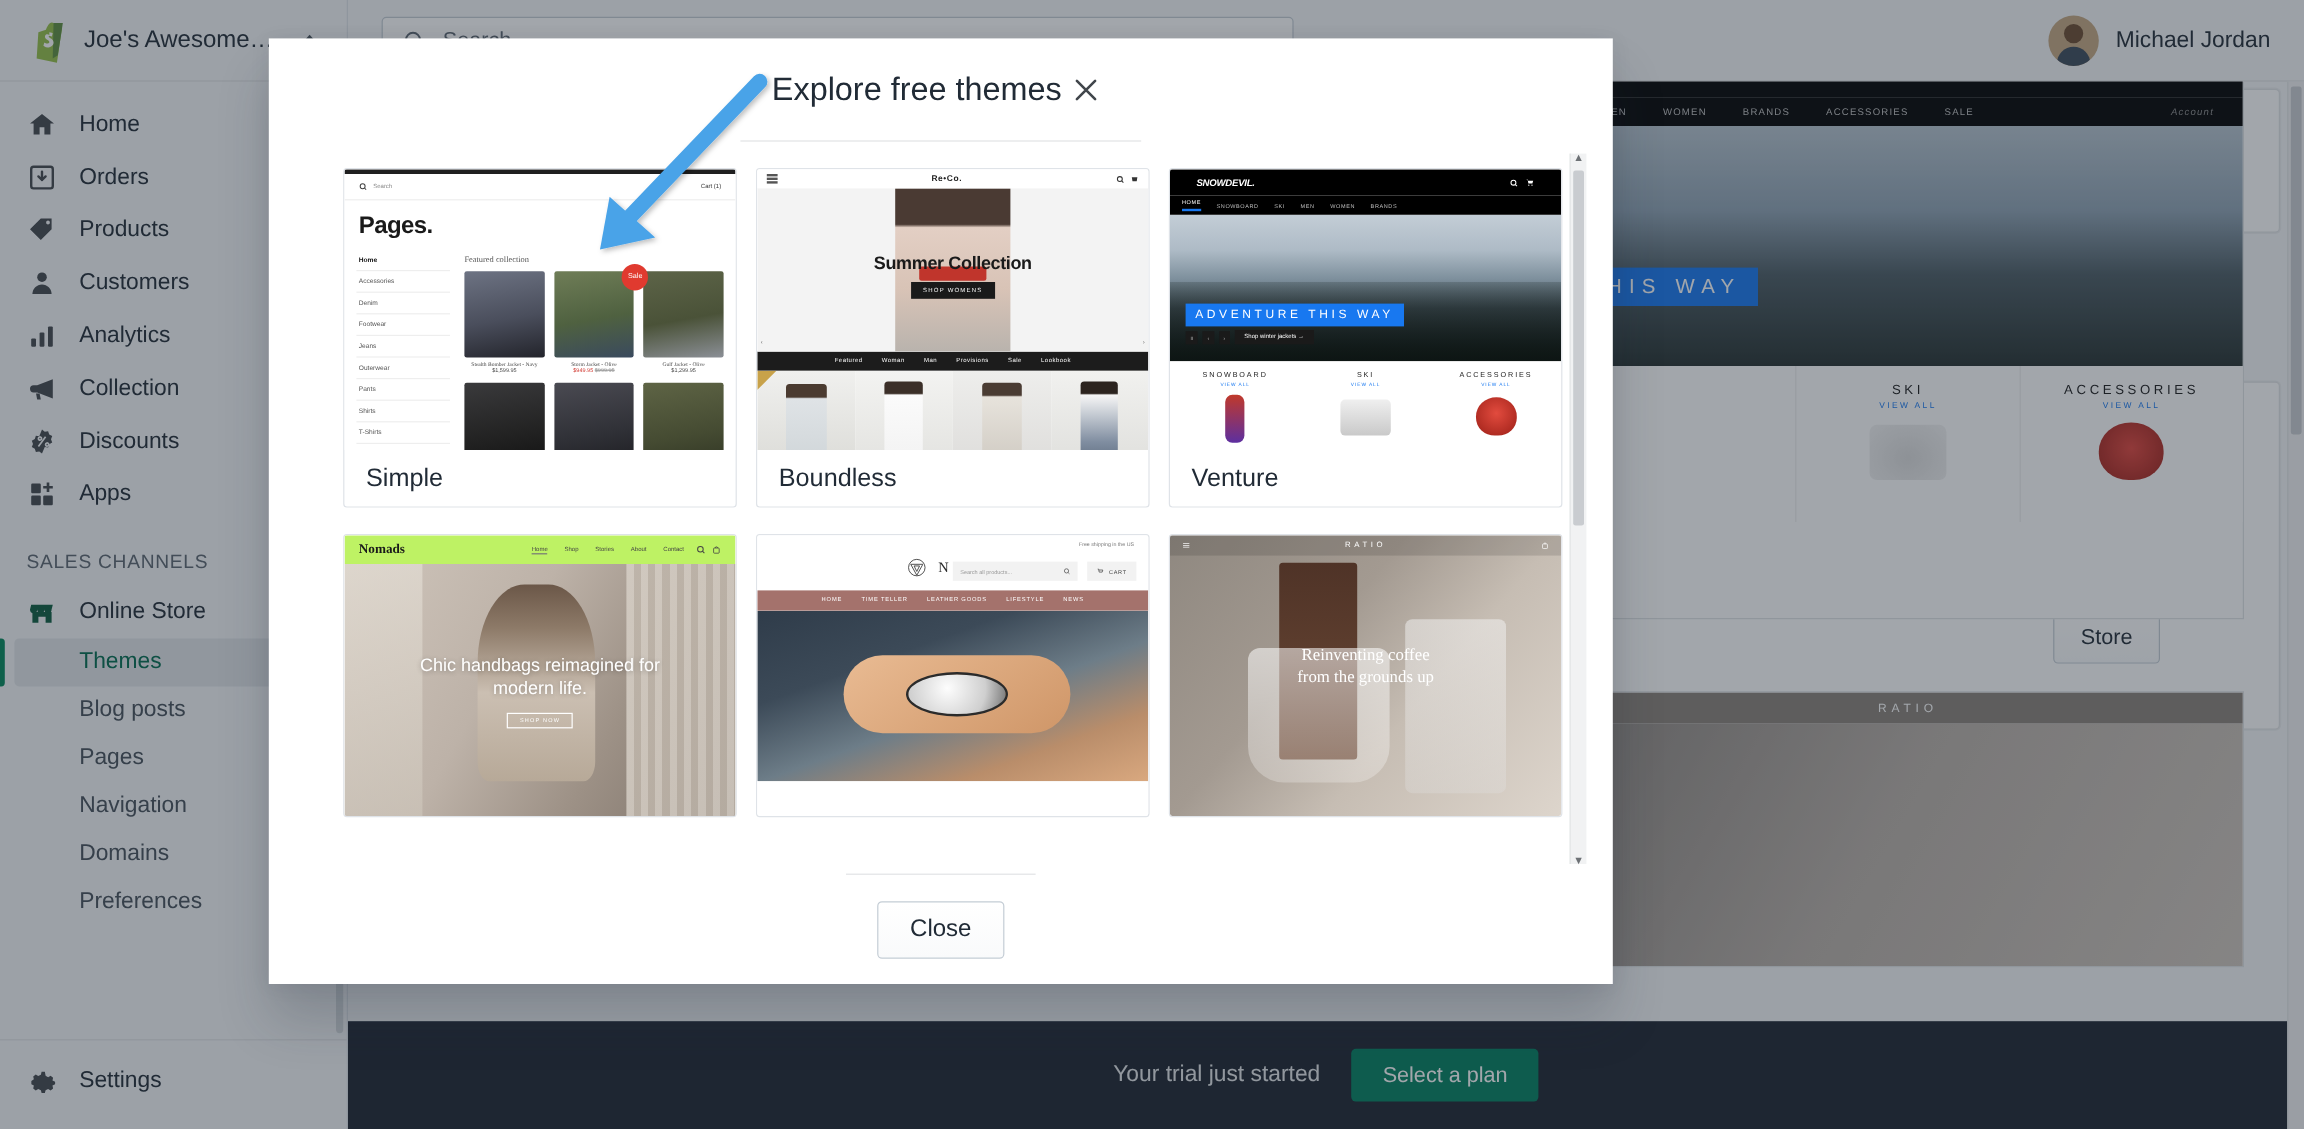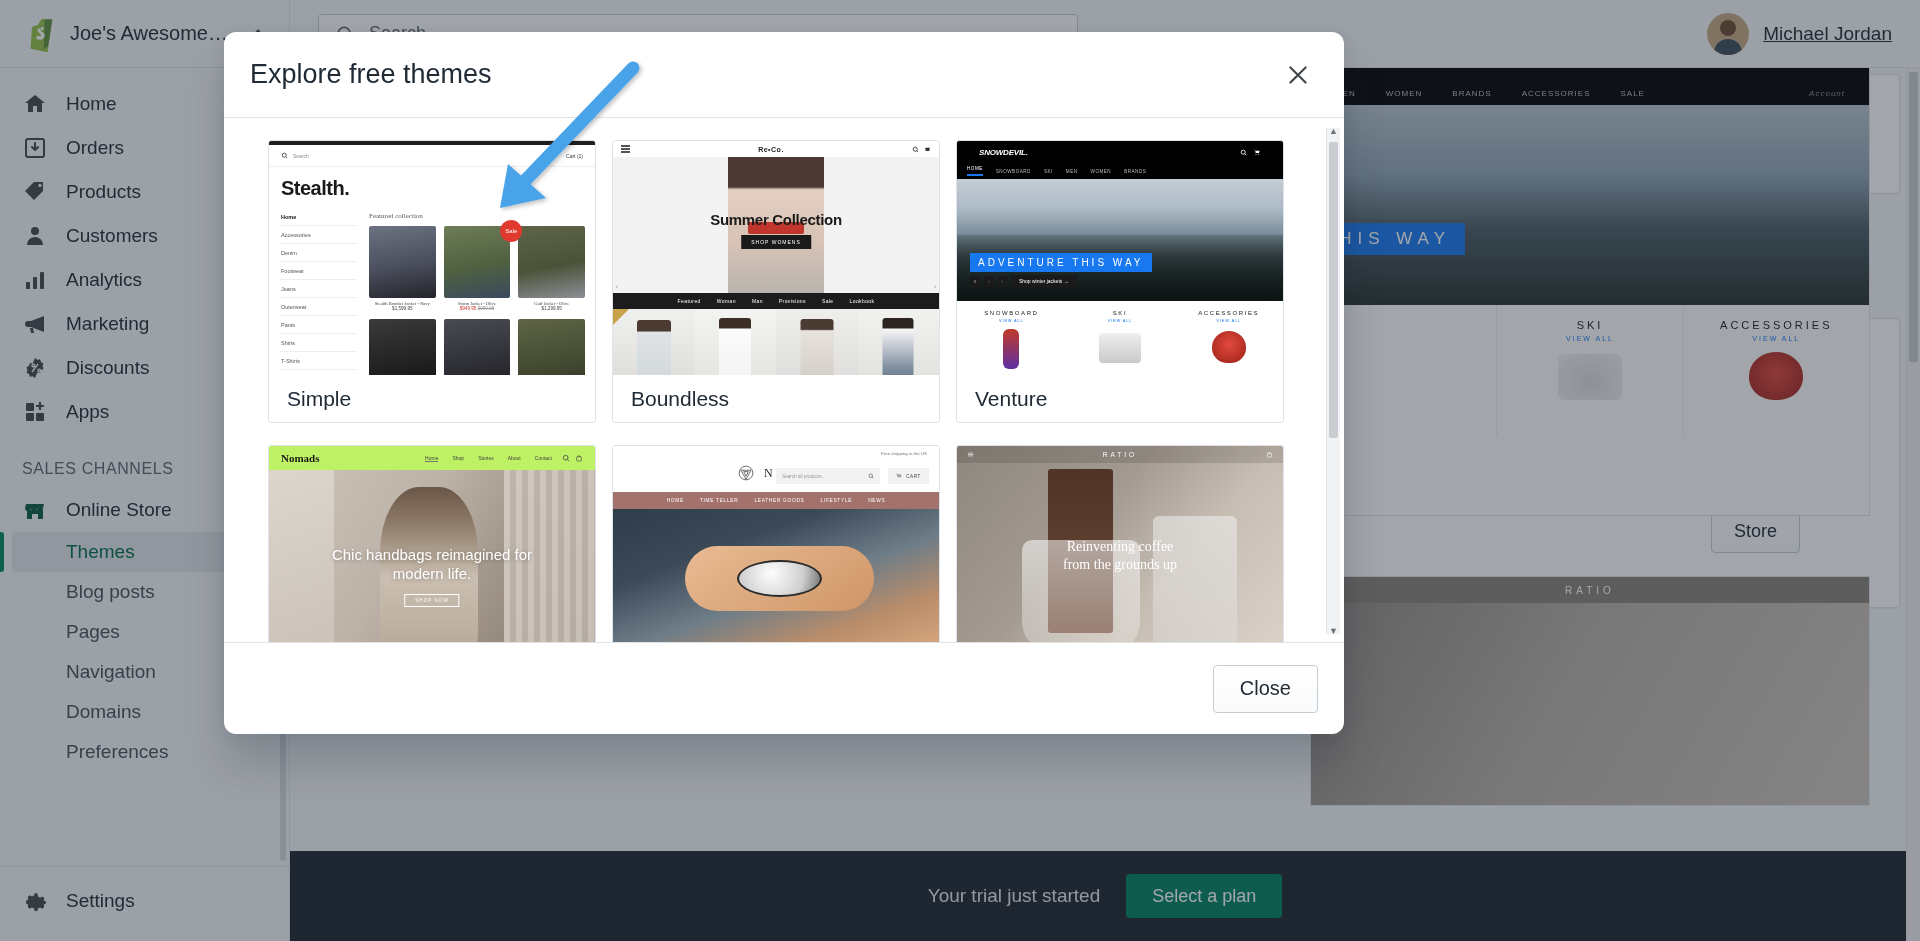--- a/index.html
+++ b/index.html
@@ -83,21 +83,21 @@
   .search-box .ph { color: #5c6670; font-size: 18px; }
   .user-chip { margin-left: auto; display: flex; align-items: center; gap: 14px; }
   .avatar {
     width: 42px; height: 42px; border-radius: 50%;
     background: #c4a882; overflow: hidden; position: relative;
   }
   .avatar .head { position:absolute; left:50%; top:7px; transform:translateX(-50%);
     width:16px;height:16px;border-radius:50%;background:#6b4a2f; }
   .avatar .body { position:absolute; left:50%; bottom:-2px; transform:translateX(-50%);
     width:28px;height:18px;border-radius:14px 14px 0 0;background:#3c4a5a; }
-  .user-name { font-size: 19px; color: #212b36; text-decoration: underline; }
+  .user-name { font-size: 19px; color: #212b36; }
 
   
   .content-area { flex: 1; position: relative; padding: 22px 26px; overflow: hidden; }
   .bg-card {
     background: #fff; border: 1px solid #e1e3e5;
     border-radius: 4px; box-shadow: 0 0 0 1px rgba(63,63,68,.05);
   }
   .ghost-btn {
     display:inline-flex; align-items:center; justify-content:center;
     height: 44px; padding: 0 22px; border: 1px solid #c4cdd5;
@@ -120,24 +120,24 @@
 
   
   #dim {
     position: absolute; inset: 0; background: rgba(33,43,54,.42);
     z-index: 50;
   }
 
   
   #modal {
     position: absolute; z-index: 60;
-    left: 224px; top: 32px; width: 1120px; height: 702px;
-    background: #fff; border-radius: 12px;
+    left: 224px; top: 32px; width: 1120px; height: 788px;
+    background: #fff; border-radius: 0;
     box-shadow: 0 31px 41px rgba(32,42,53,.2), 0 2px 16px rgba(32,42,54,.08);
-    display: flex; flex-direction: column; overflow: hidden;
+    display: flex; flex-direction: column; overflow: hidden; align-items: center;
   }
   .modal-head {
     height: 86px; flex: 0 0 86px; display: flex; align-items: center;
     padding: 0 26px 0 26px; border-bottom: 1px solid #e1e3e5;
   }
   .modal-title { font-size: 27px; color: #212b36; font-weight: 400; }
   .modal-close {
     margin-left: auto; width: 40px; height: 40px;
     display:flex; align-items:center; justify-content:center;
     cursor: pointer; border-radius: 4px;
@@ -354,21 +354,21 @@
         </span>
         <span>Analytics</span>
       </div>
       <div class="nav-item">
         <span class="nav-ico">
           <svg width="24" height="24" viewBox="0 0 24 24" fill="#42474c">
               <path d="M21 4v16L8 15H5a3 3 0 0 1 0-6h3z"></path>
               <path d="M7 16h3l1 5H8z"></path>
             </svg>
         </span>
-        <span>Marketing</span>
+        <span>Collection</span>
       </div>
       <div class="nav-item">
         <span class="nav-ico">
           <svg width="24" height="24" viewBox="0 0 24 24" fill="#42474c">
               <path d="M12 2l2.3 1.7 2.8-.4.9 2.7 2.5 1.4-1 2.7 1 2.7-2.5 1.4-.9 2.7-2.8-.4L12 22l-2.3-1.7-2.8.4-.9-2.7L3.5 16.6l1-2.7-1-2.7L6 9.8l.9-2.7 2.8.4z"></path>
               <path d="M9 9.5a1.3 1.3 0 1 0 0-.1zm6 5a1.3 1.3 0 1 0 0-.1zM9 16l6-8" stroke="#f4f6f8" stroke-width="1.4" fill="none"></path>
             </svg>
         </span>
         <span>Discounts</span>
       </div>
@@ -515,21 +515,21 @@
           <div class="mini">
             <div class="simple-top"></div>
             <div class="simple-search">
               <svg width="7" height="7" viewBox="0 0 24 24" fill="none" stroke="#444" stroke-width="3">
                   <circle cx="11" cy="11" r="7"></circle>
                   <path d="M16.5 16.5 21 21"></path>
                 </svg>
               <span>Search</span>
               <span class="cart-lbl">Cart (1)</span>
             </div>
-            <div class="simple-brand">Stealth.</div>
+            <div class="simple-brand">Pages.</div>
             <div class="simple-cols">
               <div class="simple-menu">
                 <div>Home</div>
                 <div>Accessories</div>
                 <div>Denim</div>
                 <div>Footwear</div>
                 <div>Jeans</div>
                 <div>Outerwear</div>
                 <div>Pants</div>
                 <div>Shirts</div>

